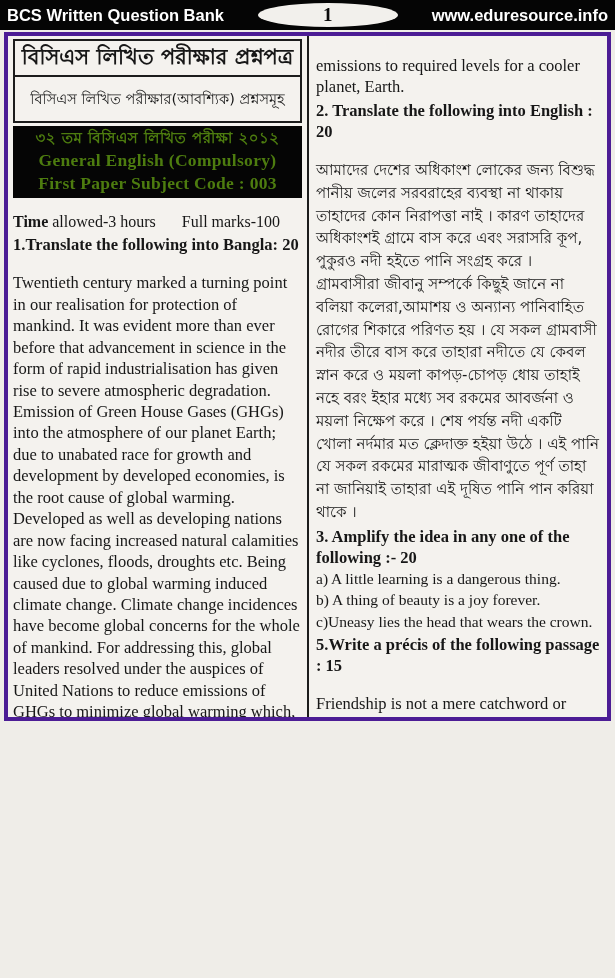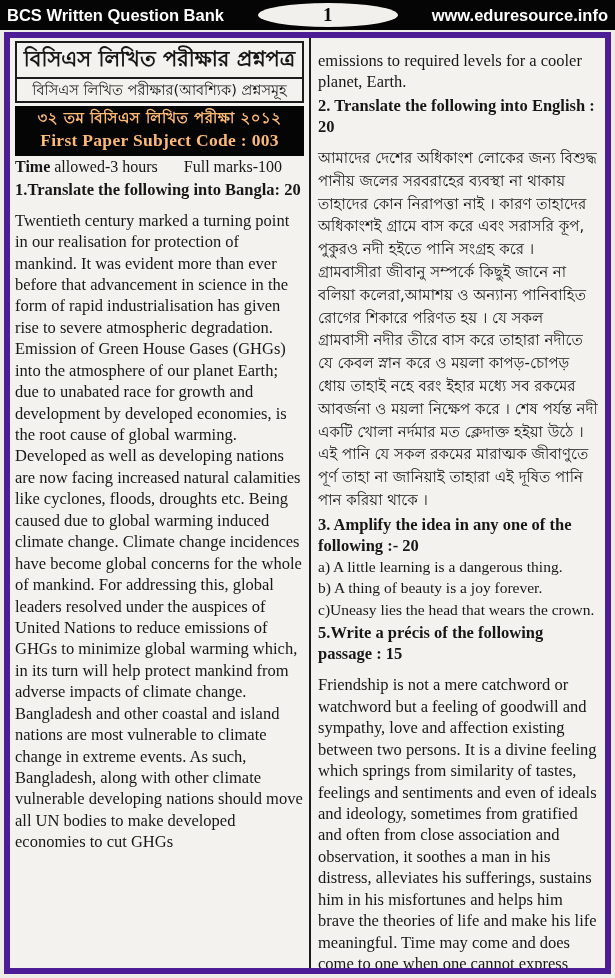--- a/index.html
+++ b/index.html
@@ -16,69 +16,69 @@
     font-family:"Liberation Sans", sans-serif;
     font-weight:bold; font-size:16.5px;
   }
   .page-circle {
     background:#f2f0ec; color:#0a0a0a;
     width:140px; height:24px; line-height:24px;
     text-align:center; border-radius:50%;
     font-size:19px; font-family:"Liberation Serif", serif;
   }
   .page {
-    margin:0 4px; height:942px;
-    border:6px solid #4c1d95;
+    margin:0 4px; height:689px;
+    border:4px solid #4c1d95;
     background:#f4f2ee;
     display:flex;
   }
   .col { overflow:hidden; }
   .col.left {
     width:301px; border-right:2px solid #1c1c1c;
     padding:3px 5px 2px 5px;
   }
   .col.right {
     flex:1; padding:2px 7px 2px 7px;
   }
   .title-box {
     border:2px solid #1c1c1c;
     text-align:center; font-weight:bold;
     font-size:21px; padding:4px 2px 5px 2px;
     line-height:1.2;
   }
   .subtitle-box {
     border:2px solid #1c1c1c; border-top:none;
     text-align:center; font-size:14.5px;
-    padding:2px 1px; line-height:1.25;
+    padding:13px 1px; line-height:1.25;
   }
   .exam-box {
-    background:#050505; color:#fdba74;
+    background:#050505; color:#4d7c0f;
     text-align:center; margin-top:3px;
     padding:3px 2px 4px 2px;
     font-weight:bold;
     font-family:"Liberation Serif", serif;
   }
   .exam-line { line-height:1.3; }
   .exam-line.bn { font-size:15px; letter-spacing:0.5px; }
   .exam-line.en { font-size:17.5px; letter-spacing:0.3px; }
   .time-line {
     display:flex; justify-content:space-between;
-    font-size:16px; padding:2px 22px 1px 0;
+    font-size:16px; padding:15px 22px 1px 0;
   }
   .nb-note {
     text-align:center; font-size:15px;
     line-height:1.25; margin:1px 0 2px 0;
   }
   .q-heading {
     font-weight:bold; font-size:16.5px;
     line-height:1.28; margin-top:2px;
   }
   .body-text {
     font-size:16.5px; line-height:1.3;
-    margin-top:10px;
+    margin-top:17px;
   }
   .bn-body {
     font-size:15px; line-height:1.52;
     font-family:"DejaVu Sans", sans-serif;
   }
   .bn { font-family:"DejaVu Sans", sans-serif; }
   .option-line { font-size:15.5px; line-height:1.38; }
 </style>
 </head>
 <body>
@@ -90,20 +90,21 @@
 </div>
 
 <div class="page">
 
   <div class="col left">
     <div class="title-box bn">বিসিএস লিখিত পরীক্ষার প্রশ্নপত্র</div>
     <div class="subtitle-box bn">বিসিএস লিখিত পরীক্ষার(আবশ্যিক) প্রশ্নসমূহ</div>
 
     <div class="exam-box">
       <div class="exam-line bn">৩২ তম বিসিএস লিখিত পরীক্ষা ২০১২</div>
+      <div class="exam-line en">General English (Compulsory)</div>
       <div class="exam-line en">First Paper Subject Code : 003</div>
     </div>
 
     <div class="time-line">
       <span><b>Time</b><span> allowed-3 hours</span></span>
       <span>Full marks-100</span>
     </div>
 
 
     <div class="q-heading">1.Translate the following into Bangla: 20</div>

